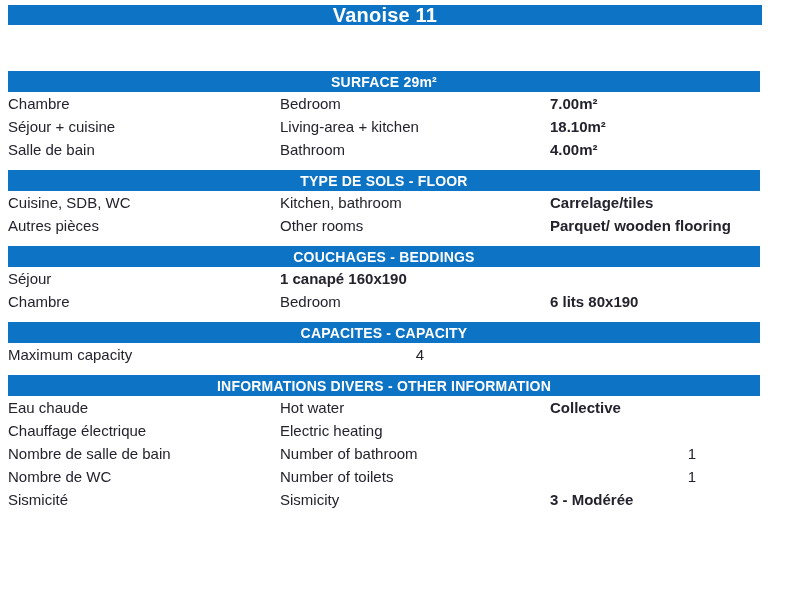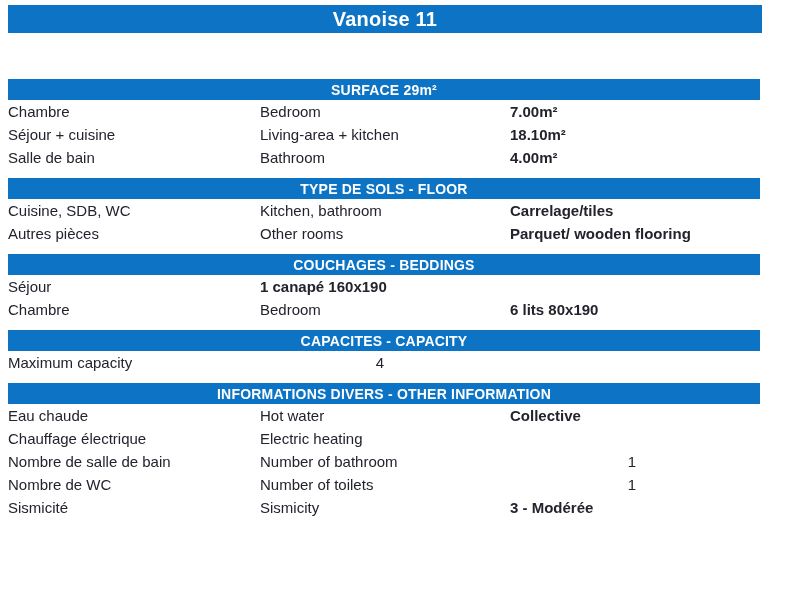--- a/index.html
+++ b/index.html
@@ -11,48 +11,49 @@
   }
   .page {
     position: relative;
     width: 800px; height: 600px;
     background: var(--bg, #ffffff);
     overflow: hidden;
   }
   .title-bar {
     position: absolute;
     left: 8px; top: 5px;
-    width: 754px; height: 28px;
+    width: 754px; height: 20px;
     background: var(--blue, #0d73c4);
     color: var(--header-text, #ffffff);
     font-size: 20px; font-weight: bold;
     display: flex; align-items: center; justify-content: center;
     letter-spacing: 0.2px;
   }
   .info-table {
     position: absolute;
     left: 8px; top: 63px;
     width: 752px;
   }
   .section-header {
     height: 21px;
     margin-top: 9px;
     background: var(--blue, #0d73c4);
     color: var(--header-text, #ffffff);
     font-size: 14px; font-weight: bold;
     display: flex; align-items: center; justify-content: center;
     letter-spacing: 0.2px;
   }
-  .section:first-child .section-header { margin-top: 16px; }
+  .section:first-child .section-header { margin-top: 8px; }
   .row {
     height: 23px;
     display: flex; align-items: center;
     font-size: 15px;
     color: var(--body-text, #23232e);
     white-space: nowrap;
+    gap: 20px;
   }
   .c1 { width: 252px; flex: none; }
   .c2 { width: 250px; flex: none; }
   .c3 { width: 100px; flex: none; overflow: visible; font-weight: bold; }
   .c4 { width: 44px;  flex: none; text-align: center; }
 </style>
 </head>
 <body>
 
 <div class="page">

